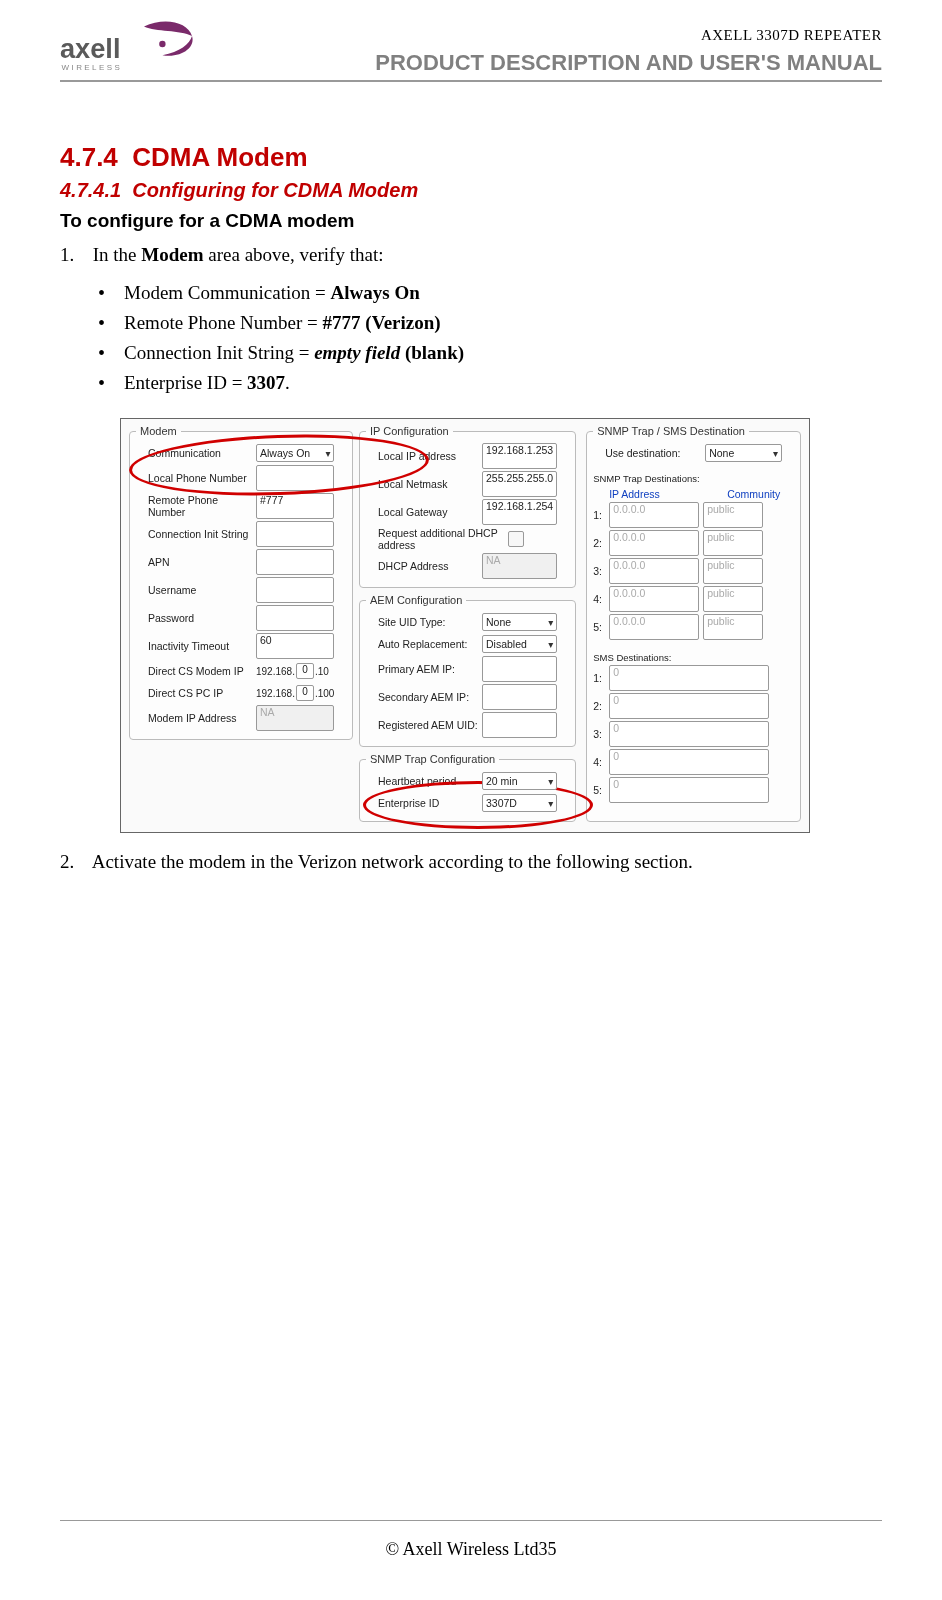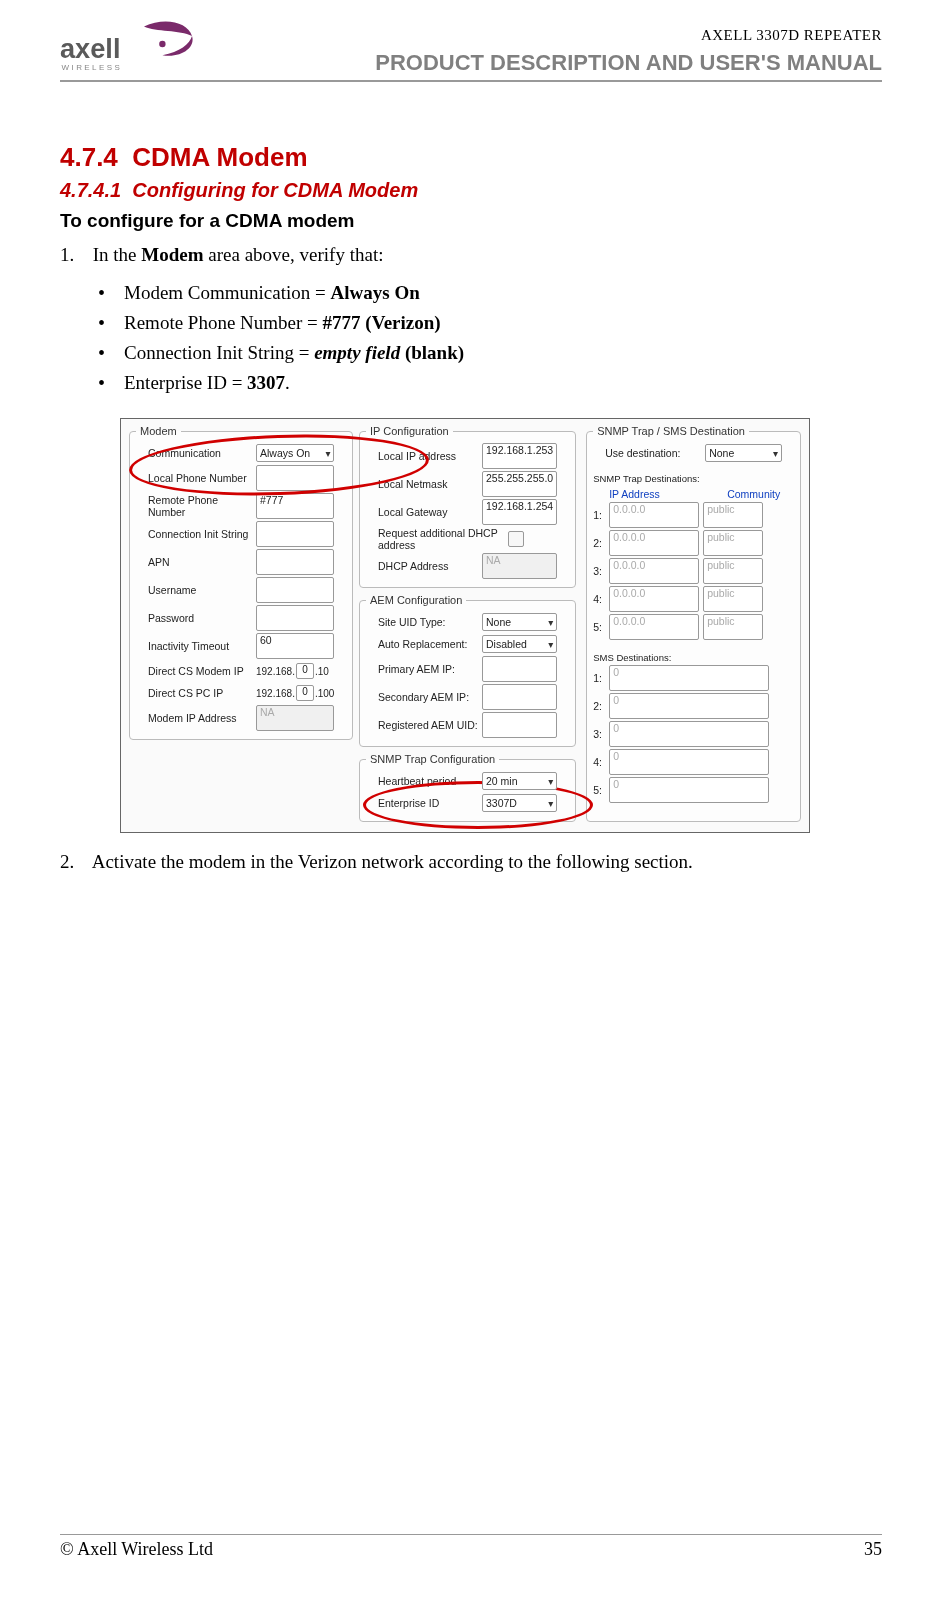--- a/index.html
+++ b/index.html
@@ -68,21 +68,21 @@
   .snmp-row .inp.ip { width: 90px; flex: none; }
   .snmp-row .inp.com { width: 60px; flex: none; }
   .sms-row .inp { width: 160px; flex: none; color: #aaa; }
 
   
   .ellipse { position: absolute; border: 3px solid #d00000; border-radius: 50%; pointer-events: none; }
   .e1 { left: 8px; top: 16px; width: 300px; height: 60px; transform: rotate(-2deg); }
   .e2 { left: 242px; top: 362px; width: 230px; height: 48px; }
 
   
-  .footer { margin-top: auto; border-top: 1px solid #999; display: flex; justify-content: space-between; padding-top: 4px; font-size: 18px; }
+  .footer { margin-top: auto; border-top: 1px solid #999; display: flex; justify-content: center; padding-top: 18px; font-size: 18px; }
 </style>
 </head>
 <body>
 
 <div class="page">
 
   <div class="header">
     <div class="logo">
       <svg viewBox="0 0 200 70">
         <g>

